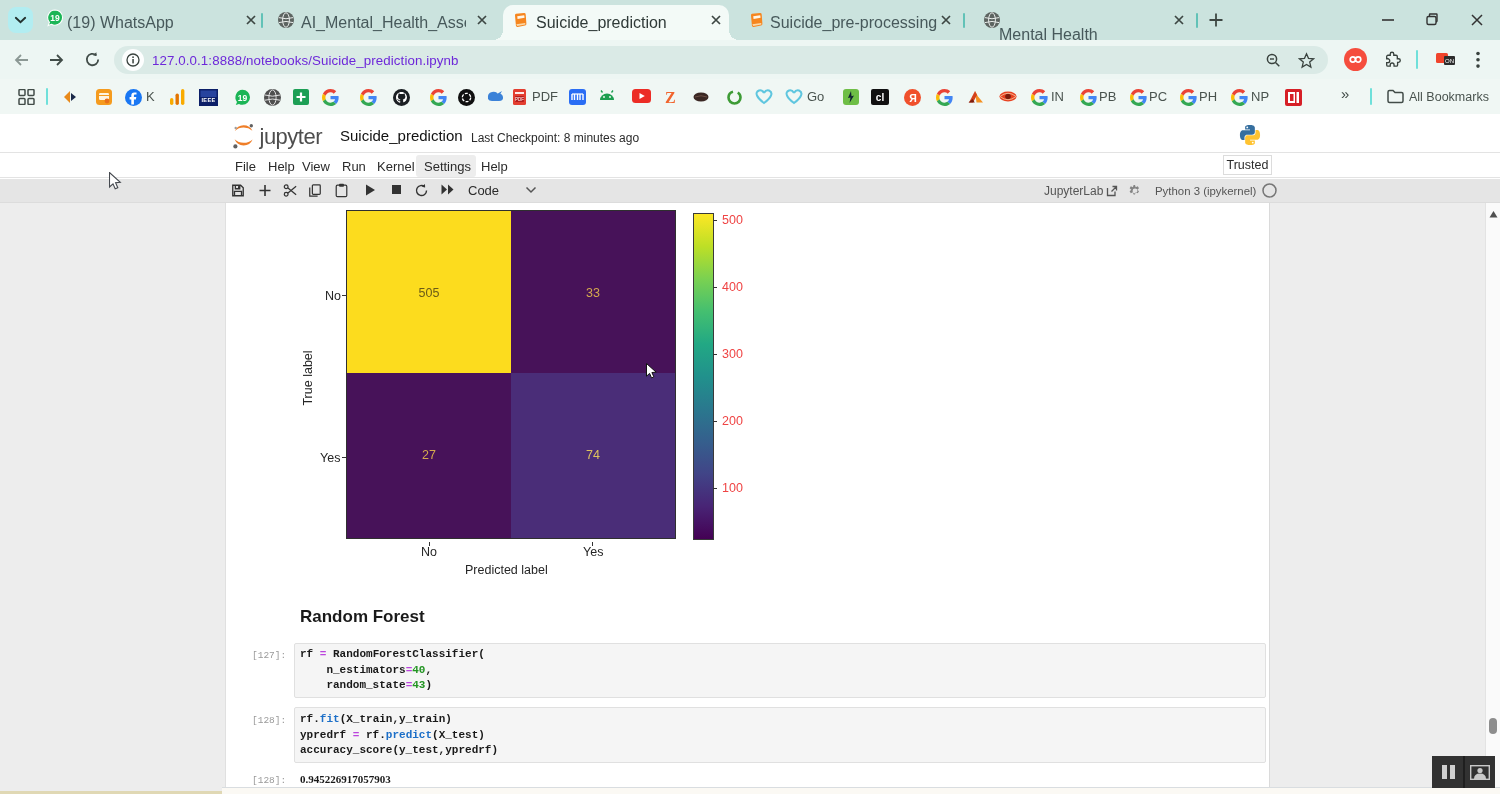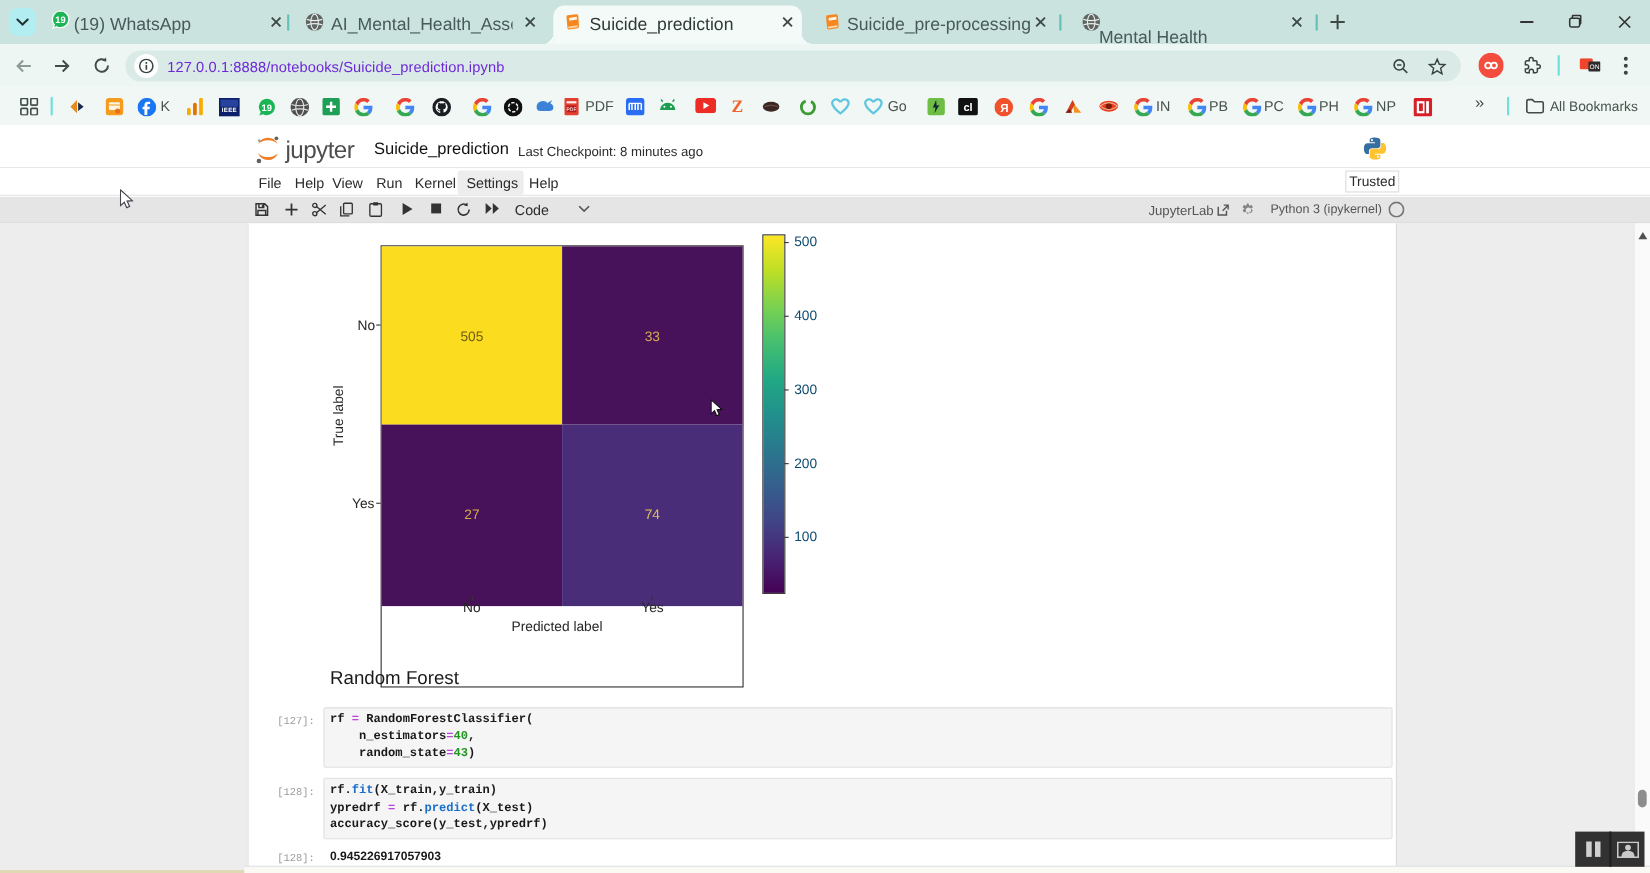--- a/index.html
+++ b/index.html
@@ -42,35 +42,35 @@
 
 
 #contentbg { position:absolute; left:0; top:203px; width:1500px; height:591px; background:#ededed; }
 #notebook { position:absolute; left:225px; top:203px; width:1045px; height:587px; background:#fff; border-left:1px solid #e0e0e0; border-right:1px solid #dadada; }
 
 
 #sbar { position:absolute; left:1485px; top:203px; width:15px; height:591px; background:#fafafa; border-left:1px solid #e3e3e3; }
 #sthumb { position:absolute; left:1489px; top:718px; width:8px; height:16px; background:#8d8d8d; border-radius:4px; }
 
 
-#cm { position:absolute; left:347px; top:224px; width:328px; height:400px; }
+#cm { position:absolute; left:347px; top:211px; width:328px; height:327px; }
 .cmnum { position:absolute; width:164px; text-align:center; font-size:12.5px; }
 #cbar { position:absolute; left:694px; top:214px; width:19px; height:325px; outline:1px solid #3a3a3a;
   background:linear-gradient(to bottom,#fde725 0%,#bddf26 10%,#7ad151 20%,#44bf70 30%,#22a884 40%,#21918c 50%,#2a788e 60%,#355f8d 70%,#414487 80%,#482475 90%,#440154 100%); }
 .ctick { position:absolute; left:713px; width:4px; height:1px; background:#333; }
-.clab { position:absolute; left:722px; font-size:12.5px; color:#0c4a6e; }
+.clab { position:absolute; left:722px; font-size:12.5px; color:#ef4444; }
 .axlab { position:absolute; font-size:12.5px; color:#262626; }
 
 
-.heading { position:absolute; font-weight:normal; font-size:17px; color:#1a1a1a; }
+.heading { position:absolute; font-weight:bold; font-size:17px; color:#1a1a1a; }
 .prompt { position:absolute; font-family:"Liberation Mono",monospace; font-size:9.5px; color:#9a9a9a; }
 .cellbox { position:absolute; left:294px; width:972px; background:#f5f5f5; border:1px solid #e0e0e0; border-radius:2px; }
 .code { position:absolute; font-family:"Liberation Mono",monospace; font-size:11px; font-weight:bold; color:#191919; white-space:pre; line-height:15.7px; }
 .op { color:#bb44dd; } .num { color:#229422; } .fn { color:#1c6fc8; }
-.outtxt { position:absolute; font-family:Liberation Sans, sans-serif; font-size:11px; font-weight:bold; color:#191919; }
+.outtxt { position:absolute; font-family:Liberation Serif, serif; font-size:11px; font-weight:bold; color:#191919; }
 
 
 #recov { position:absolute; left:1432px; top:756px; width:63px; height:32px; background:#323232; }
 </style>
 </head>
 <body>
 
 
 <div id="tabstrip"></div>
 <div class="tabsearch"></div>

